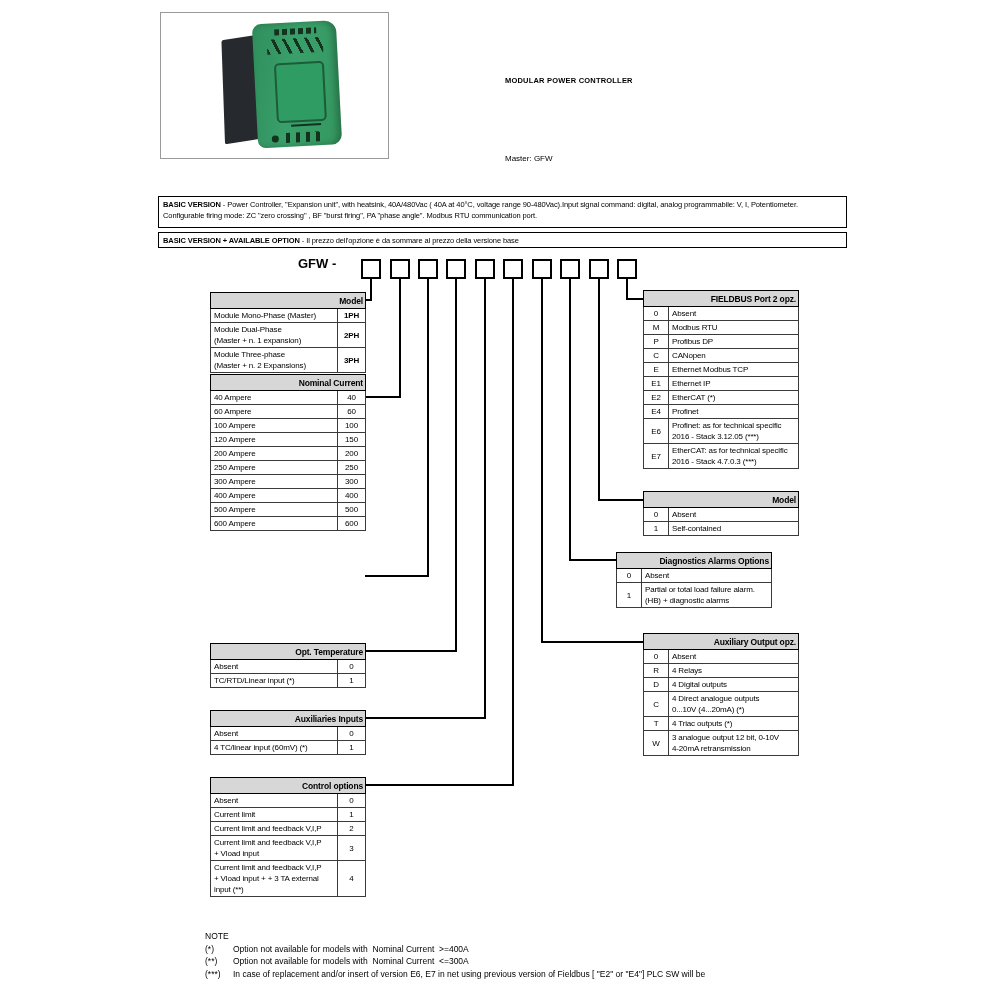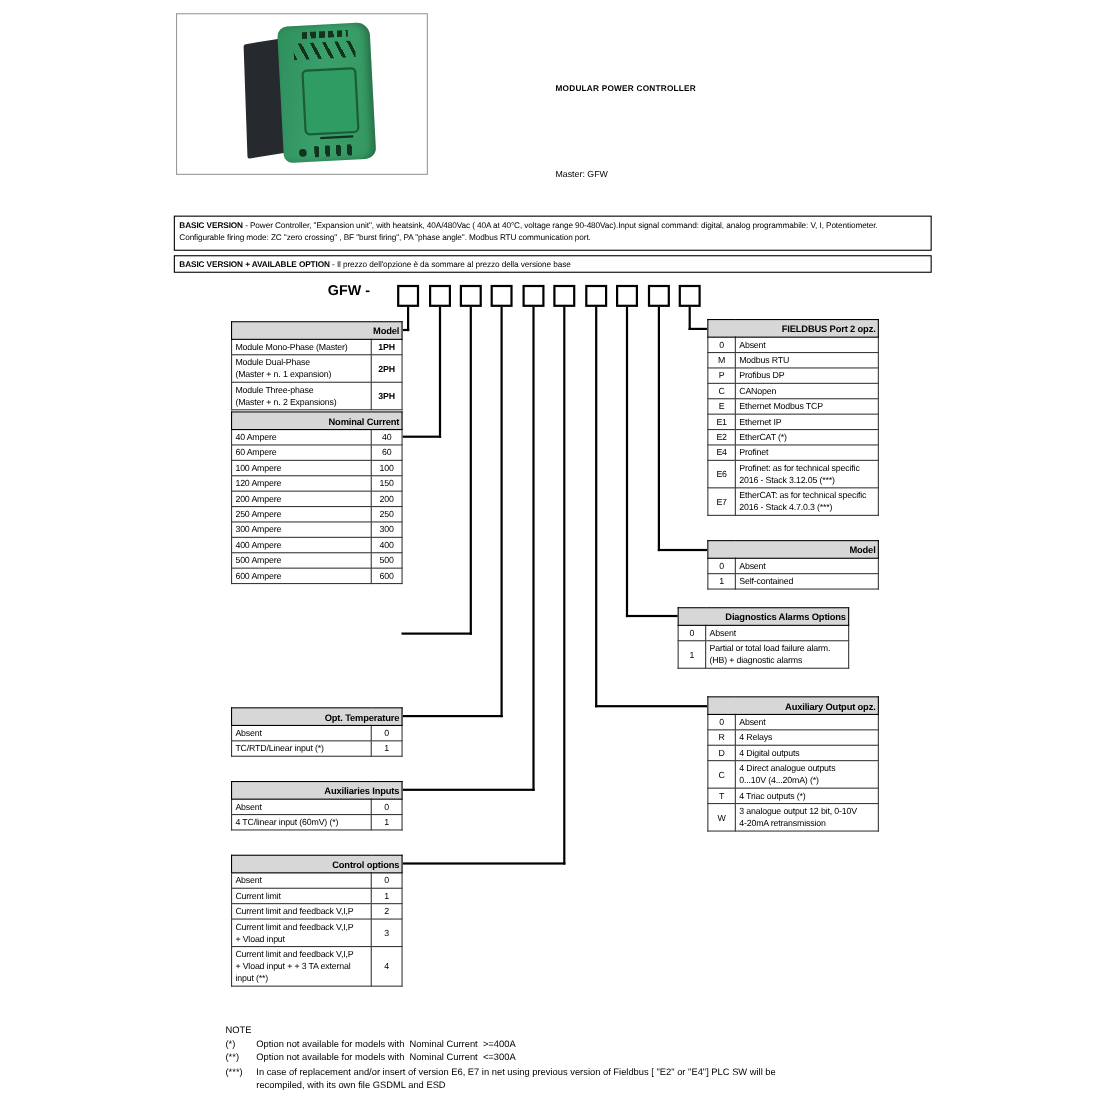--- a/index.html
+++ b/index.html
@@ -421,19 +421,15 @@
       <span data-name="note-text">Option not available for models with  Nominal Current  &gt;=400A</span>
     </div>
     <div class="nrow" data-name="note-item">
       <span class="mk" data-name="note-marker">(**)</span>
       <span data-name="note-text">Option not available for models with  Nominal Current  &lt;=300A</span>
     </div>
     <div class="nrow" data-name="note-item">
       <span class="mk" data-name="note-marker">(***)</span>
       <span data-name="note-text">In case of replacement and/or insert of version E6, E7 in net using previous version of Fieldbus [ "E2" or "E4"] PLC SW will be</span>
     </div>
-    <div class="nrow" data-name="note-item">
-      <span class="mk" data-name="note-marker"></span>
-      <span data-name="note-text">recompiled, with its own file GSDML and ESD</span>
-    </div>
   </div>
 
 </div>
 
 </body></html>

